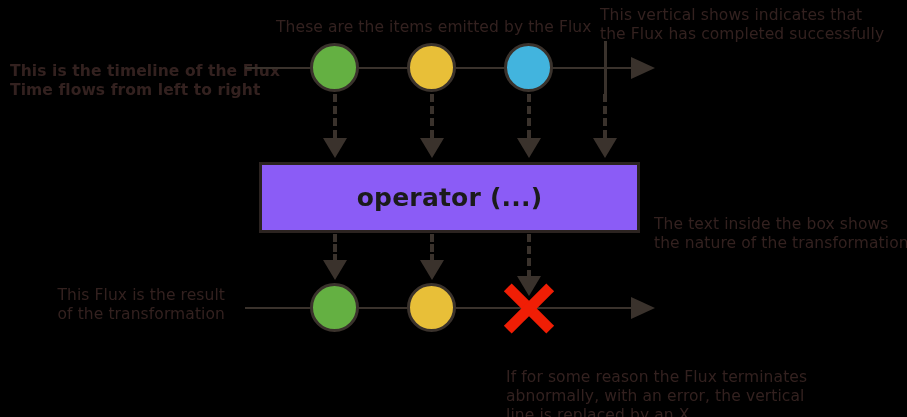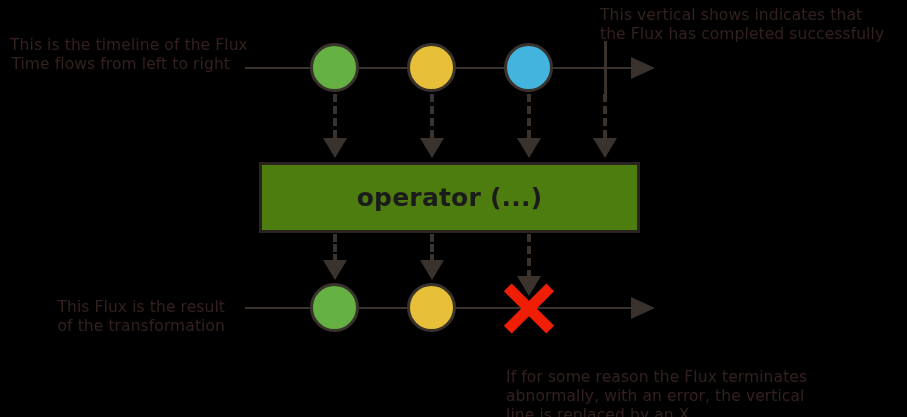--- a/index.html
+++ b/index.html
@@ -66,21 +66,21 @@
   .dotarrow {
     position: absolute;
     width: 0; height: 0;
     border-left: 12px solid transparent;
     border-right: 12px solid transparent;
     border-top: 20px solid #3a322c;
   }
   
   .op-box {
     position: absolute;
-    background: #4d7c0f;
+    background: #8b5cf6;
     border: 3px solid #2b2320;
     box-sizing: border-box;
     display: flex;
     align-items: center;
     justify-content: center;
   }
   .op-label {
     font-family: "DejaVu Sans", "Liberation Sans", sans-serif;
     font-weight: bold;
     font-size: 25px;
@@ -101,30 +101,33 @@
     display: block;
   }
   .errx i.a { transform: rotate(45deg); }
   .errx i.b { transform: rotate(-45deg); }
 </style>
 </head>
 <body>
 
 <div id="stage">
 
-  <div class="ann right" style="left:10px; top:36px; width:220px;">This is the timeline of the Flux
+  <div class="ann right" style="left:10px; top:62px; width:220px;font-weight:bold;">This is the timeline of the Flux
 Time flows from left to right</div>
 
+  <div class="ann center" style="left:276px; top:18px; width:300px;">These are the items emitted by the Flux</div>
 
   <div class="ann left" style="left:600px; top:6px; width:300px;">This vertical shows indicates that
 the Flux has completed successfully</div>
 
 
+  <div class="ann left" style="left:654px; top:215px; width:250px;">The text inside the box shows
+the nature of the transformation</div>
 
-  <div class="ann right" style="left:25px; top:298px; width:200px;">This Flux is the result
+  <div class="ann right" style="left:25px; top:286px; width:200px;">This Flux is the result
 of the transformation</div>
 
   <div class="ann left" style="left:506px; top:368px; width:320px;">If for some reason the Flux terminates
 abnormally, with an error, the vertical
 line is replaced by an X</div>
 
   <div class="tl-line" style="left:245px; top:67px; width:390px;"></div>
   <div class="tl-arrow" style="left:631px; top:57px;"></div>
 
   <div class="complete-bar" style="left:604px; top:41px; height:53px;"></div>

